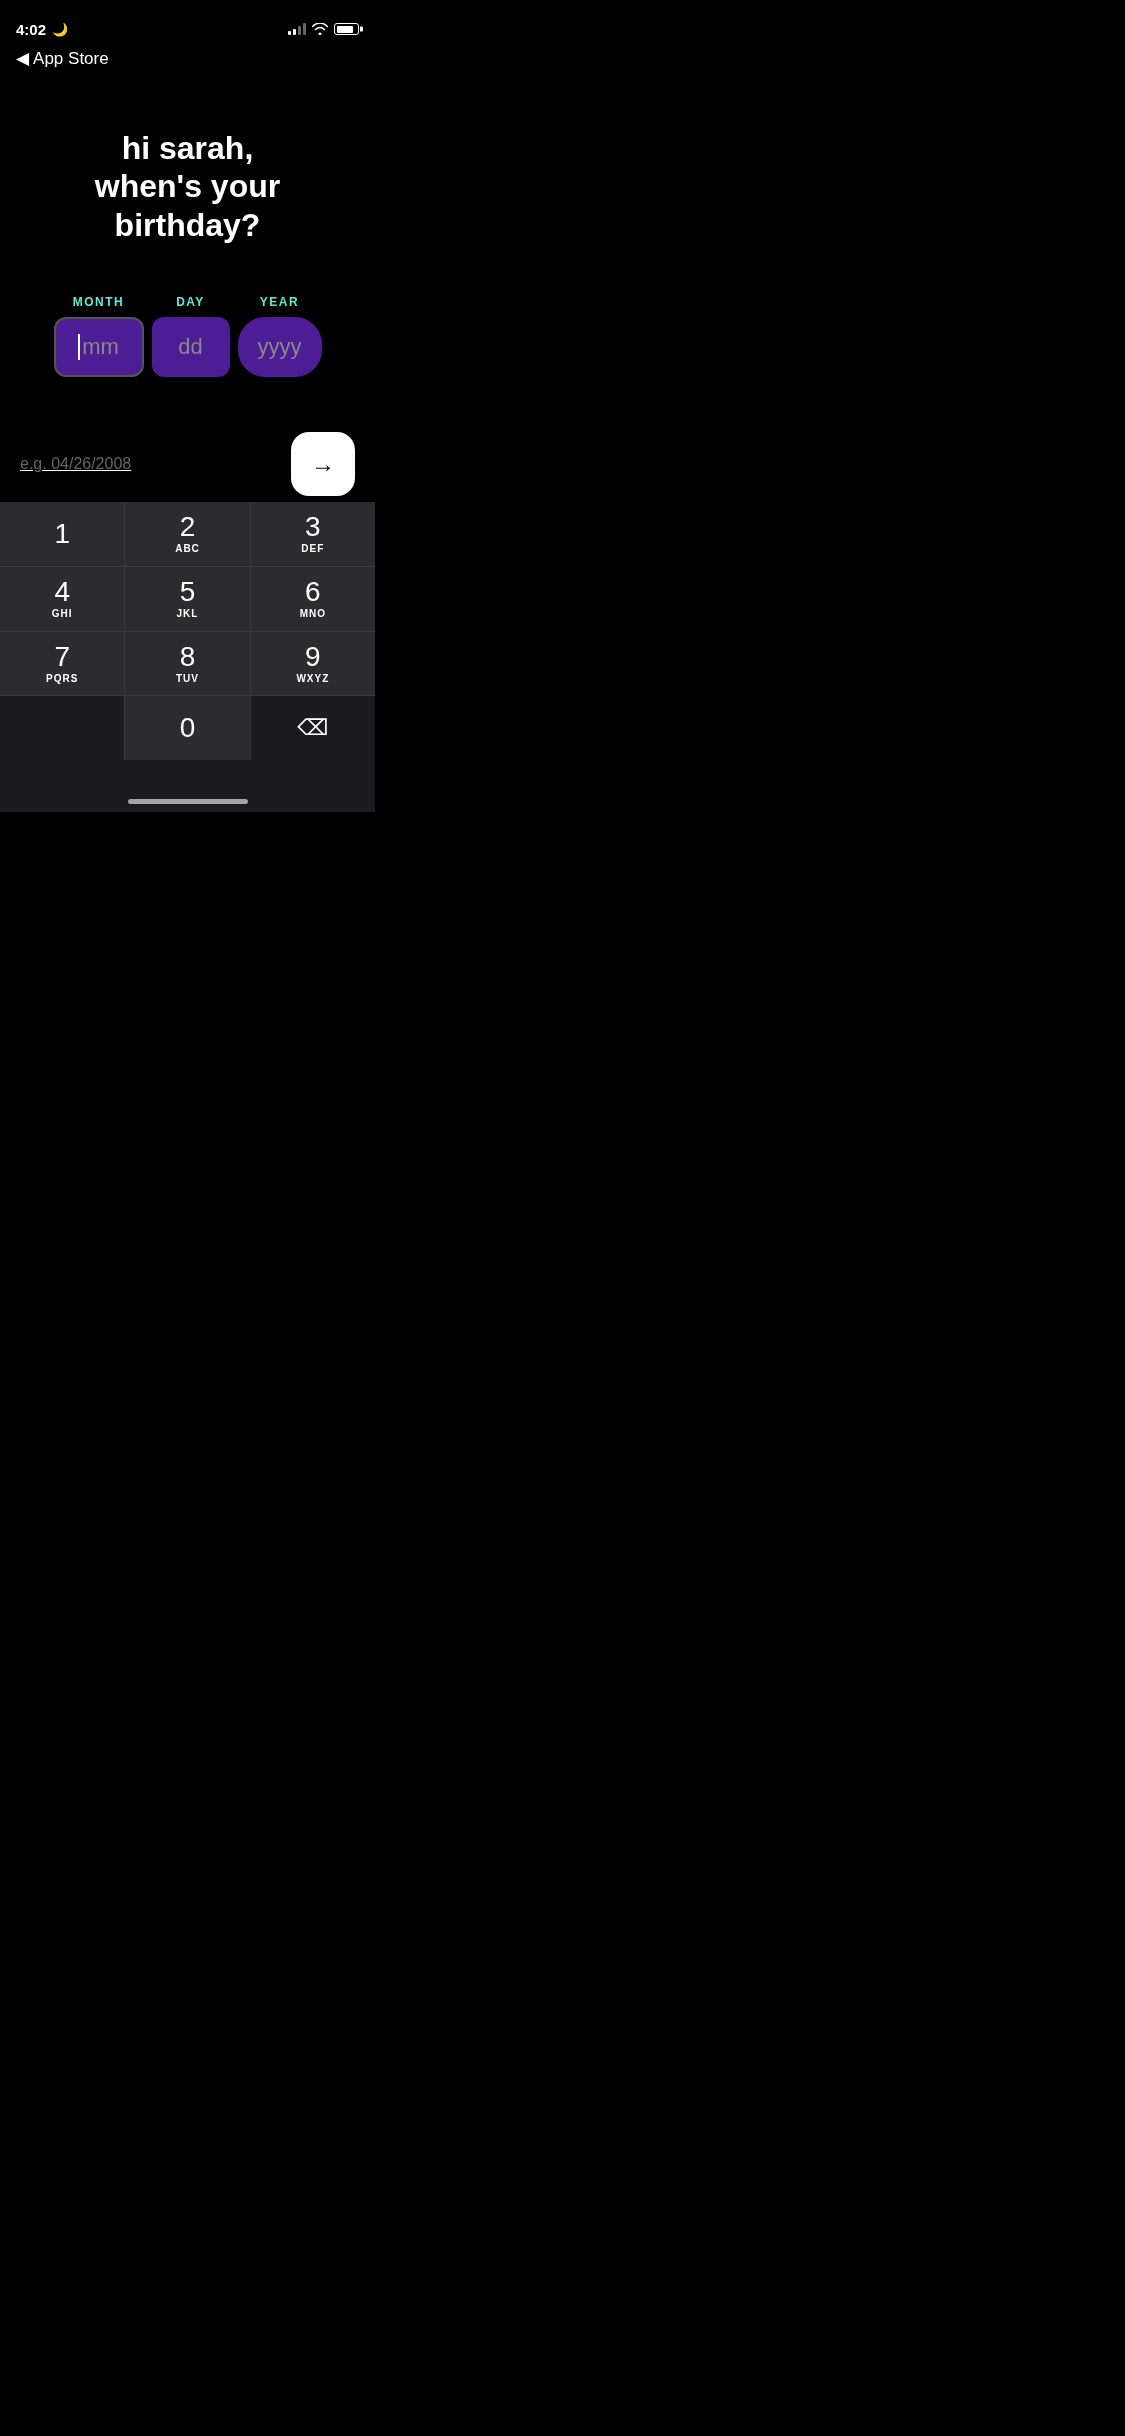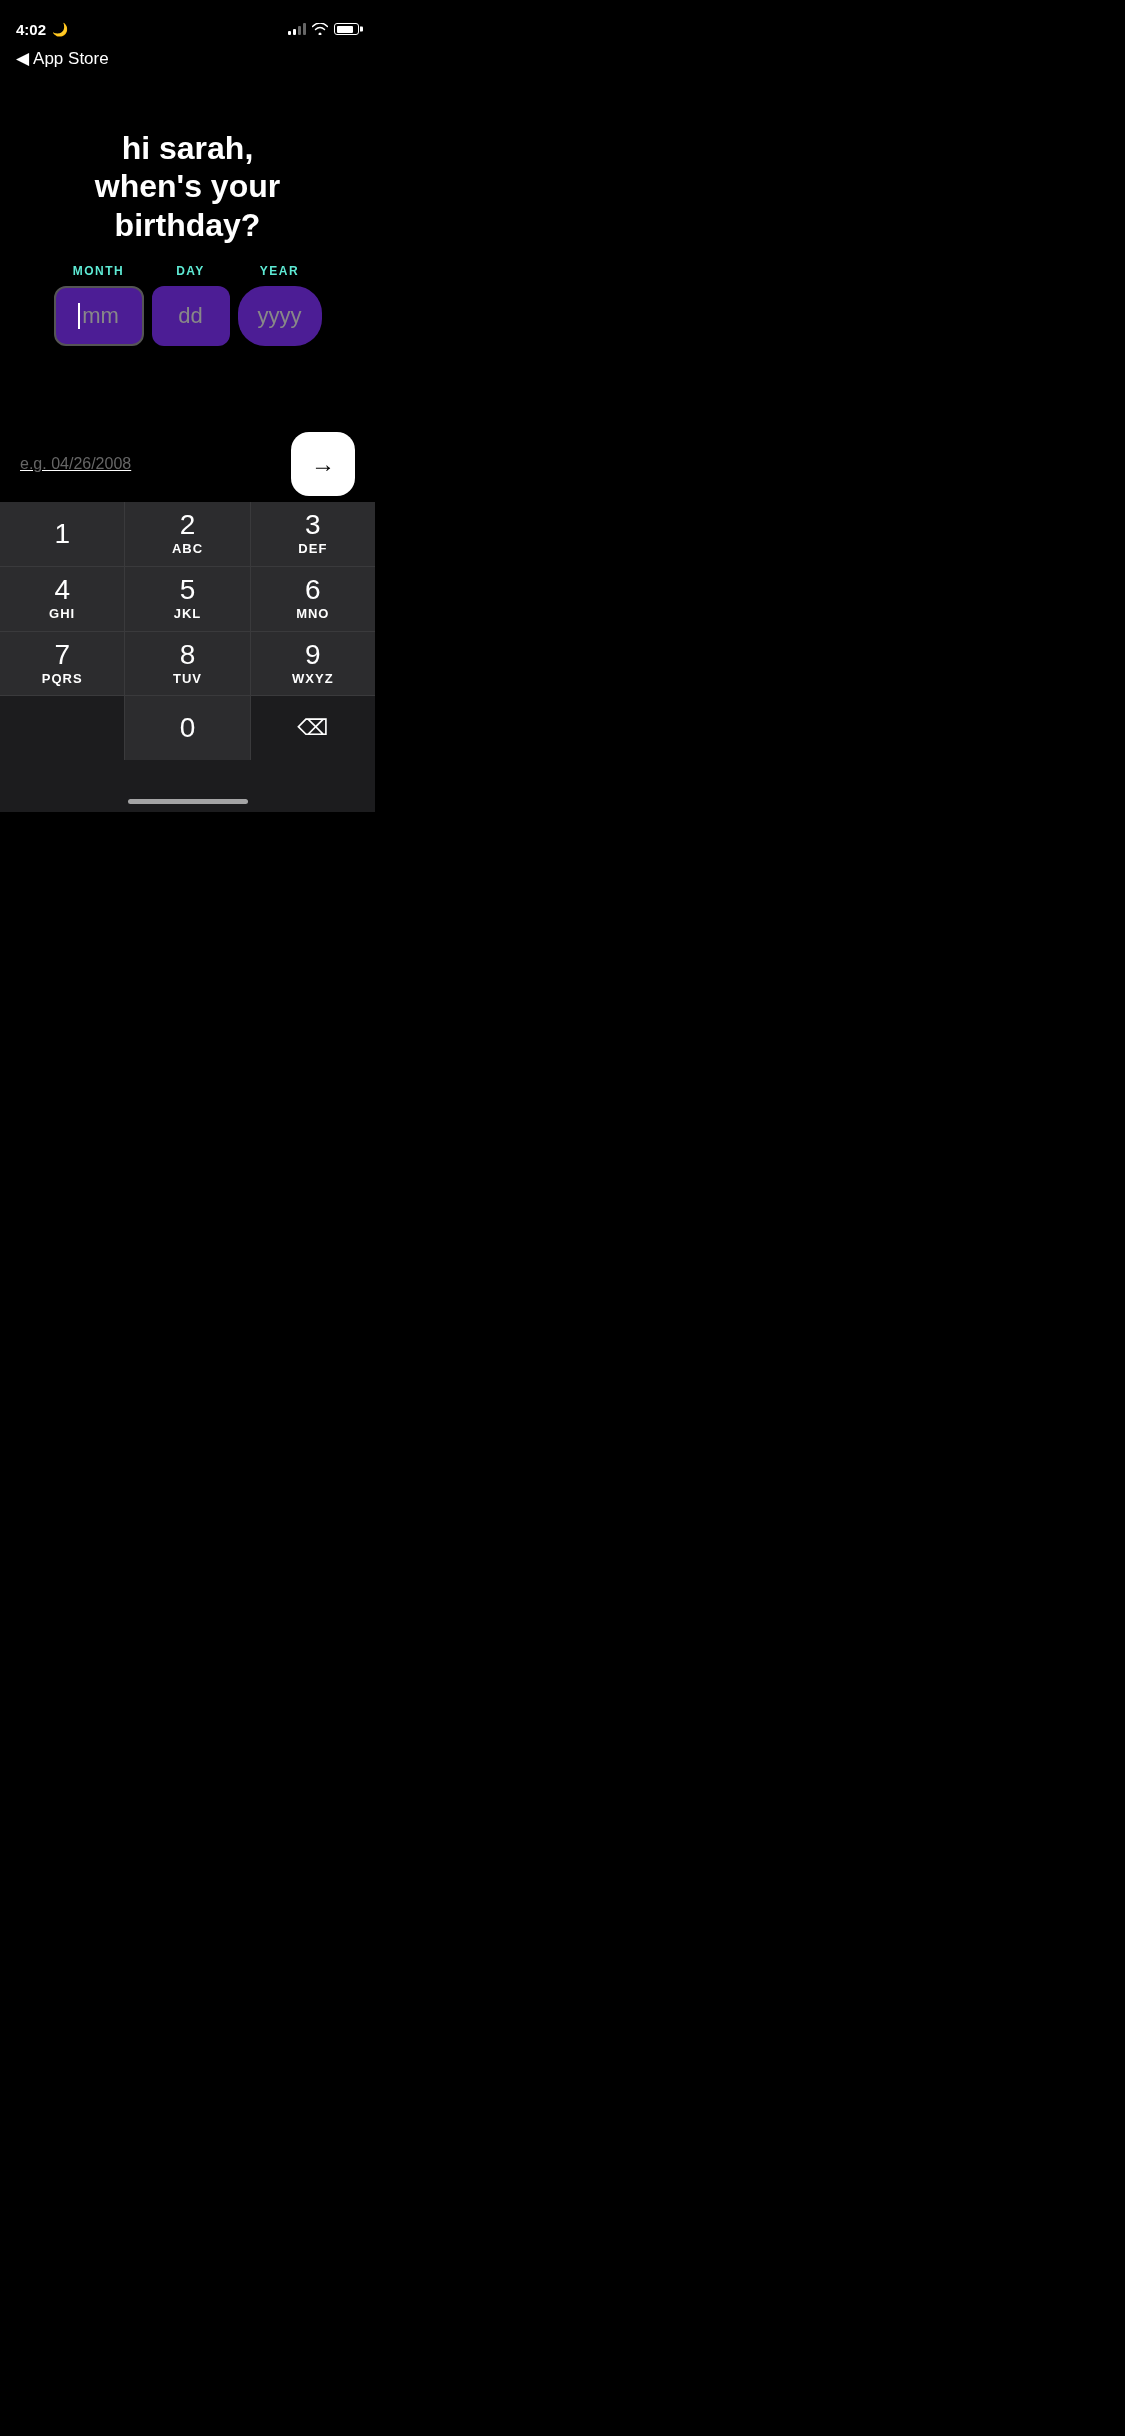--- a/index.html
+++ b/index.html
@@ -105,21 +105,21 @@
     
     .main-content {
       padding: 60px 24px 0;
       text-align: center;
     }
     .greeting-text {
       font-size: 32px;
       font-weight: 600;
       line-height: 1.2;
       color: #fff;
-      margin-bottom: 20px;
+      margin-bottom: 51px;
     }
 
     
     .date-row {
       display: flex;
       justify-content: center;
       gap: 8px;
       align-items: flex-start;
     }
     .date-field-group {
@@ -233,21 +233,21 @@
       cursor: pointer;
       user-select: none;
     }
     .key-number {
       font-size: 28px;
       font-weight: 300;
       color: #fff;
       line-height: 1;
     }
     .key-letters {
-      font-size: 13px;
+      font-size: 10px;
       font-weight: 600;
       color: #fff;
       letter-spacing: 1px;
       margin-top: 2px;
     }
     .key-cell.empty-key {
       background: #1c1c1e;
       cursor: default;
     }
     .key-cell.zero-key {

